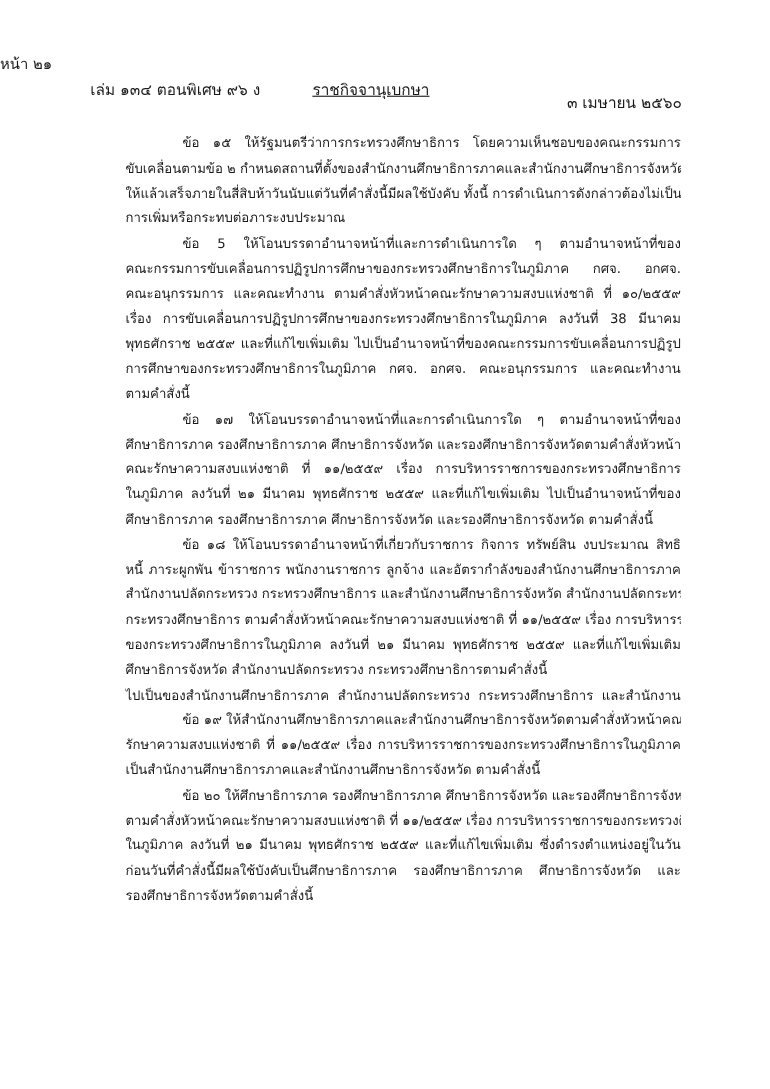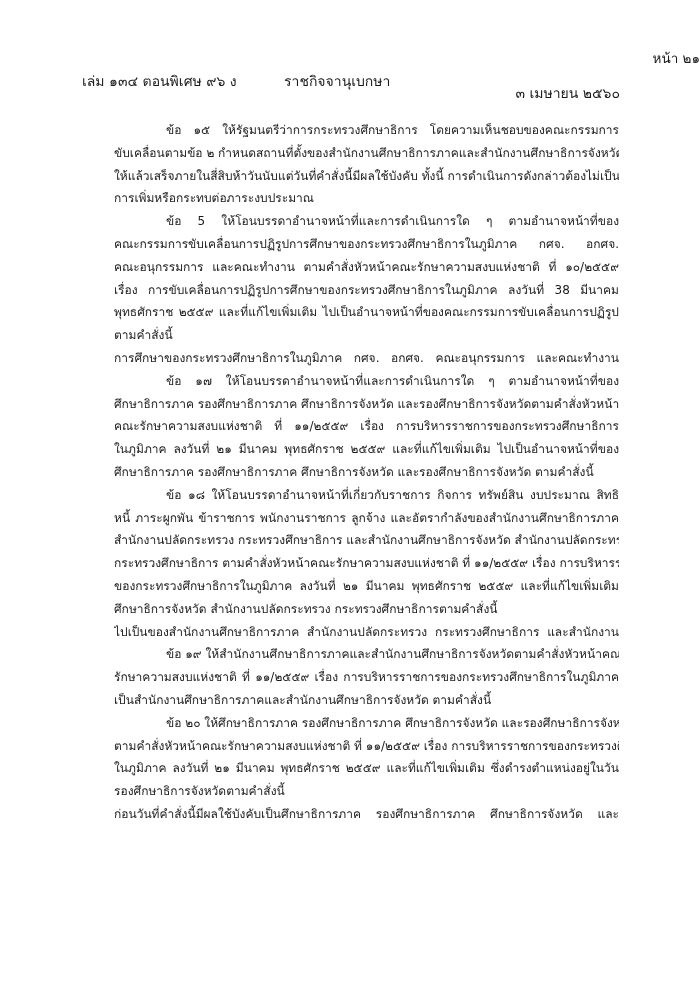--- a/index.html
+++ b/index.html
@@ -1,23 +1,23 @@
 <!DOCTYPE html>
 <html><head>
 <meta charset="utf-8">
 <style>
   html, body { margin: 0; padding: 0; background: #ffffff; }
   body { width: 700px; height: 990px; position: relative; overflow: hidden;
          font-family: "DejaVu Sans", sans-serif; color: #1a1a1a; }
-  .page-num { position: absolute; top: 47px; left: 0; width: 700px; text-align: right;
+  .page-num { position: absolute; top: 47px; left: 0; width: 700px; text-align: left;
               font-size: 13.5px; }
   .header-row { position: absolute; top: 70px; left: 82px; width: 538px; height: 20px;
                 font-size: 14px; }
   .header-row .left { position: absolute; left: 0; top: 0; }
-  .header-row .center { position: absolute; left: 202px; top: 0; }
+  .header-row .center { position: absolute; left: 202px; top: 0; text-decoration: underline; }
   .header-row .right { position: absolute; right: 0; top: 12px; }
   .body { position: absolute; top: 119px; left: 82px; width: 537px; }
   .line { font-size: 12px; height: 22.8px; line-height: 22.8px; white-space: nowrap;
           text-align: justify; text-align-last: justify; overflow: hidden; margin-left: 32px; }
   .line.first { padding-left: 52px; }
   .line.last { text-align-last: left; }
 </style>
 </head>
 <body>
 
@@ -37,22 +37,22 @@
     <div class="line">ให้แล้วเสร็จภายในสี่สิบห้าวันนับแต่วันที่คำสั่งนี้มีผลใช้บังคับ  ทั้งนี้  การดำเนินการดังกล่าวต้องไม่เป็น</div>
     <div class="line last">การเพิ่มหรือกระทบต่อภาระงบประมาณ</div>
   </div>
 
   <div>
     <div class="line first">ข้อ  5  ให้โอนบรรดาอำนาจหน้าที่และการดำเนินการใด ๆ  ตามอำนาจหน้าที่ของ</div>
     <div class="line">คณะกรรมการขับเคลื่อนการปฏิรูปการศึกษาของกระทรวงศึกษาธิการในภูมิภาค  กศจ.  อกศจ.</div>
     <div class="line">คณะอนุกรรมการ  และคณะทำงาน  ตามคำสั่งหัวหน้าคณะรักษาความสงบแห่งชาติ  ที่  ๑๐/๒๕๕๙</div>
     <div class="line">เรื่อง  การขับเคลื่อนการปฏิรูปการศึกษาของกระทรวงศึกษาธิการในภูมิภาค  ลงวันที่  38  มีนาคม</div>
     <div class="line">พุทธศักราช  ๒๕๕๙  และที่แก้ไขเพิ่มเติม  ไปเป็นอำนาจหน้าที่ของคณะกรรมการขับเคลื่อนการปฏิรูป</div>
+    <div class="line">การศึกษาของกระทรวงศึกษาธิการในภูมิภาค  กศจ.  อกศจ.  คณะอนุกรรมการ  และคณะทำงาน</div>
     <div class="line last">ตามคำสั่งนี้</div>
-    <div class="line">การศึกษาของกระทรวงศึกษาธิการในภูมิภาค  กศจ.  อกศจ.  คณะอนุกรรมการ  และคณะทำงาน</div>
   </div>
 
   <div>
     <div class="line first">ข้อ  ๑๗  ให้โอนบรรดาอำนาจหน้าที่และการดำเนินการใด ๆ  ตามอำนาจหน้าที่ของ</div>
     <div class="line">ศึกษาธิการภาค  รองศึกษาธิการภาค  ศึกษาธิการจังหวัด  และรองศึกษาธิการจังหวัดตามคำสั่งหัวหน้า</div>
     <div class="line">คณะรักษาความสงบแห่งชาติ  ที่  ๑๑/๒๕๕๙  เรื่อง  การบริหารราชการของกระทรวงศึกษาธิการ</div>
     <div class="line">ในภูมิภาค  ลงวันที่  ๒๑  มีนาคม  พุทธศักราช  ๒๕๕๙  และที่แก้ไขเพิ่มเติม  ไปเป็นอำนาจหน้าที่ของ</div>
     <div class="line last">ศึกษาธิการภาค  รองศึกษาธิการภาค  ศึกษาธิการจังหวัด  และรองศึกษาธิการจังหวัด  ตามคำสั่งนี้</div>
   </div>
 
@@ -69,16 +69,16 @@
   <div>
     <div class="line first">ข้อ  ๑๙  ให้สำนักงานศึกษาธิการภาคและสำนักงานศึกษาธิการจังหวัดตามคำสั่งหัวหน้าคณะ</div>
     <div class="line">รักษาความสงบแห่งชาติ  ที่  ๑๑/๒๕๕๙  เรื่อง  การบริหารราชการของกระทรวงศึกษาธิการในภูมิภาค</div>
     <div class="line last">เป็นสำนักงานศึกษาธิการภาคและสำนักงานศึกษาธิการจังหวัด  ตามคำสั่งนี้</div>
   </div>
 
   <div>
     <div class="line first">ข้อ  ๒๐  ให้ศึกษาธิการภาค  รองศึกษาธิการภาค  ศึกษาธิการจังหวัด  และรองศึกษาธิการจังหวัด</div>
     <div class="line">ตามคำสั่งหัวหน้าคณะรักษาความสงบแห่งชาติ  ที่  ๑๑/๒๕๕๙  เรื่อง  การบริหารราชการของกระทรวงศึกษาธิการ</div>
     <div class="line">ในภูมิภาค  ลงวันที่  ๒๑  มีนาคม  พุทธศักราช  ๒๕๕๙  และที่แก้ไขเพิ่มเติม  ซึ่งดำรงตำแหน่งอยู่ในวัน</div>
+    <div class="line">ก่อนวันที่คำสั่งนี้มีผลใช้บังคับเป็นศึกษาธิการภาค  รองศึกษาธิการภาค  ศึกษาธิการจังหวัด  และ</div>
     <div class="line last">รองศึกษาธิการจังหวัดตามคำสั่งนี้</div>
-    <div class="line">ก่อนวันที่คำสั่งนี้มีผลใช้บังคับเป็นศึกษาธิการภาค  รองศึกษาธิการภาค  ศึกษาธิการจังหวัด  และ</div>
   </div>
 </div>
 
 </body></html>

